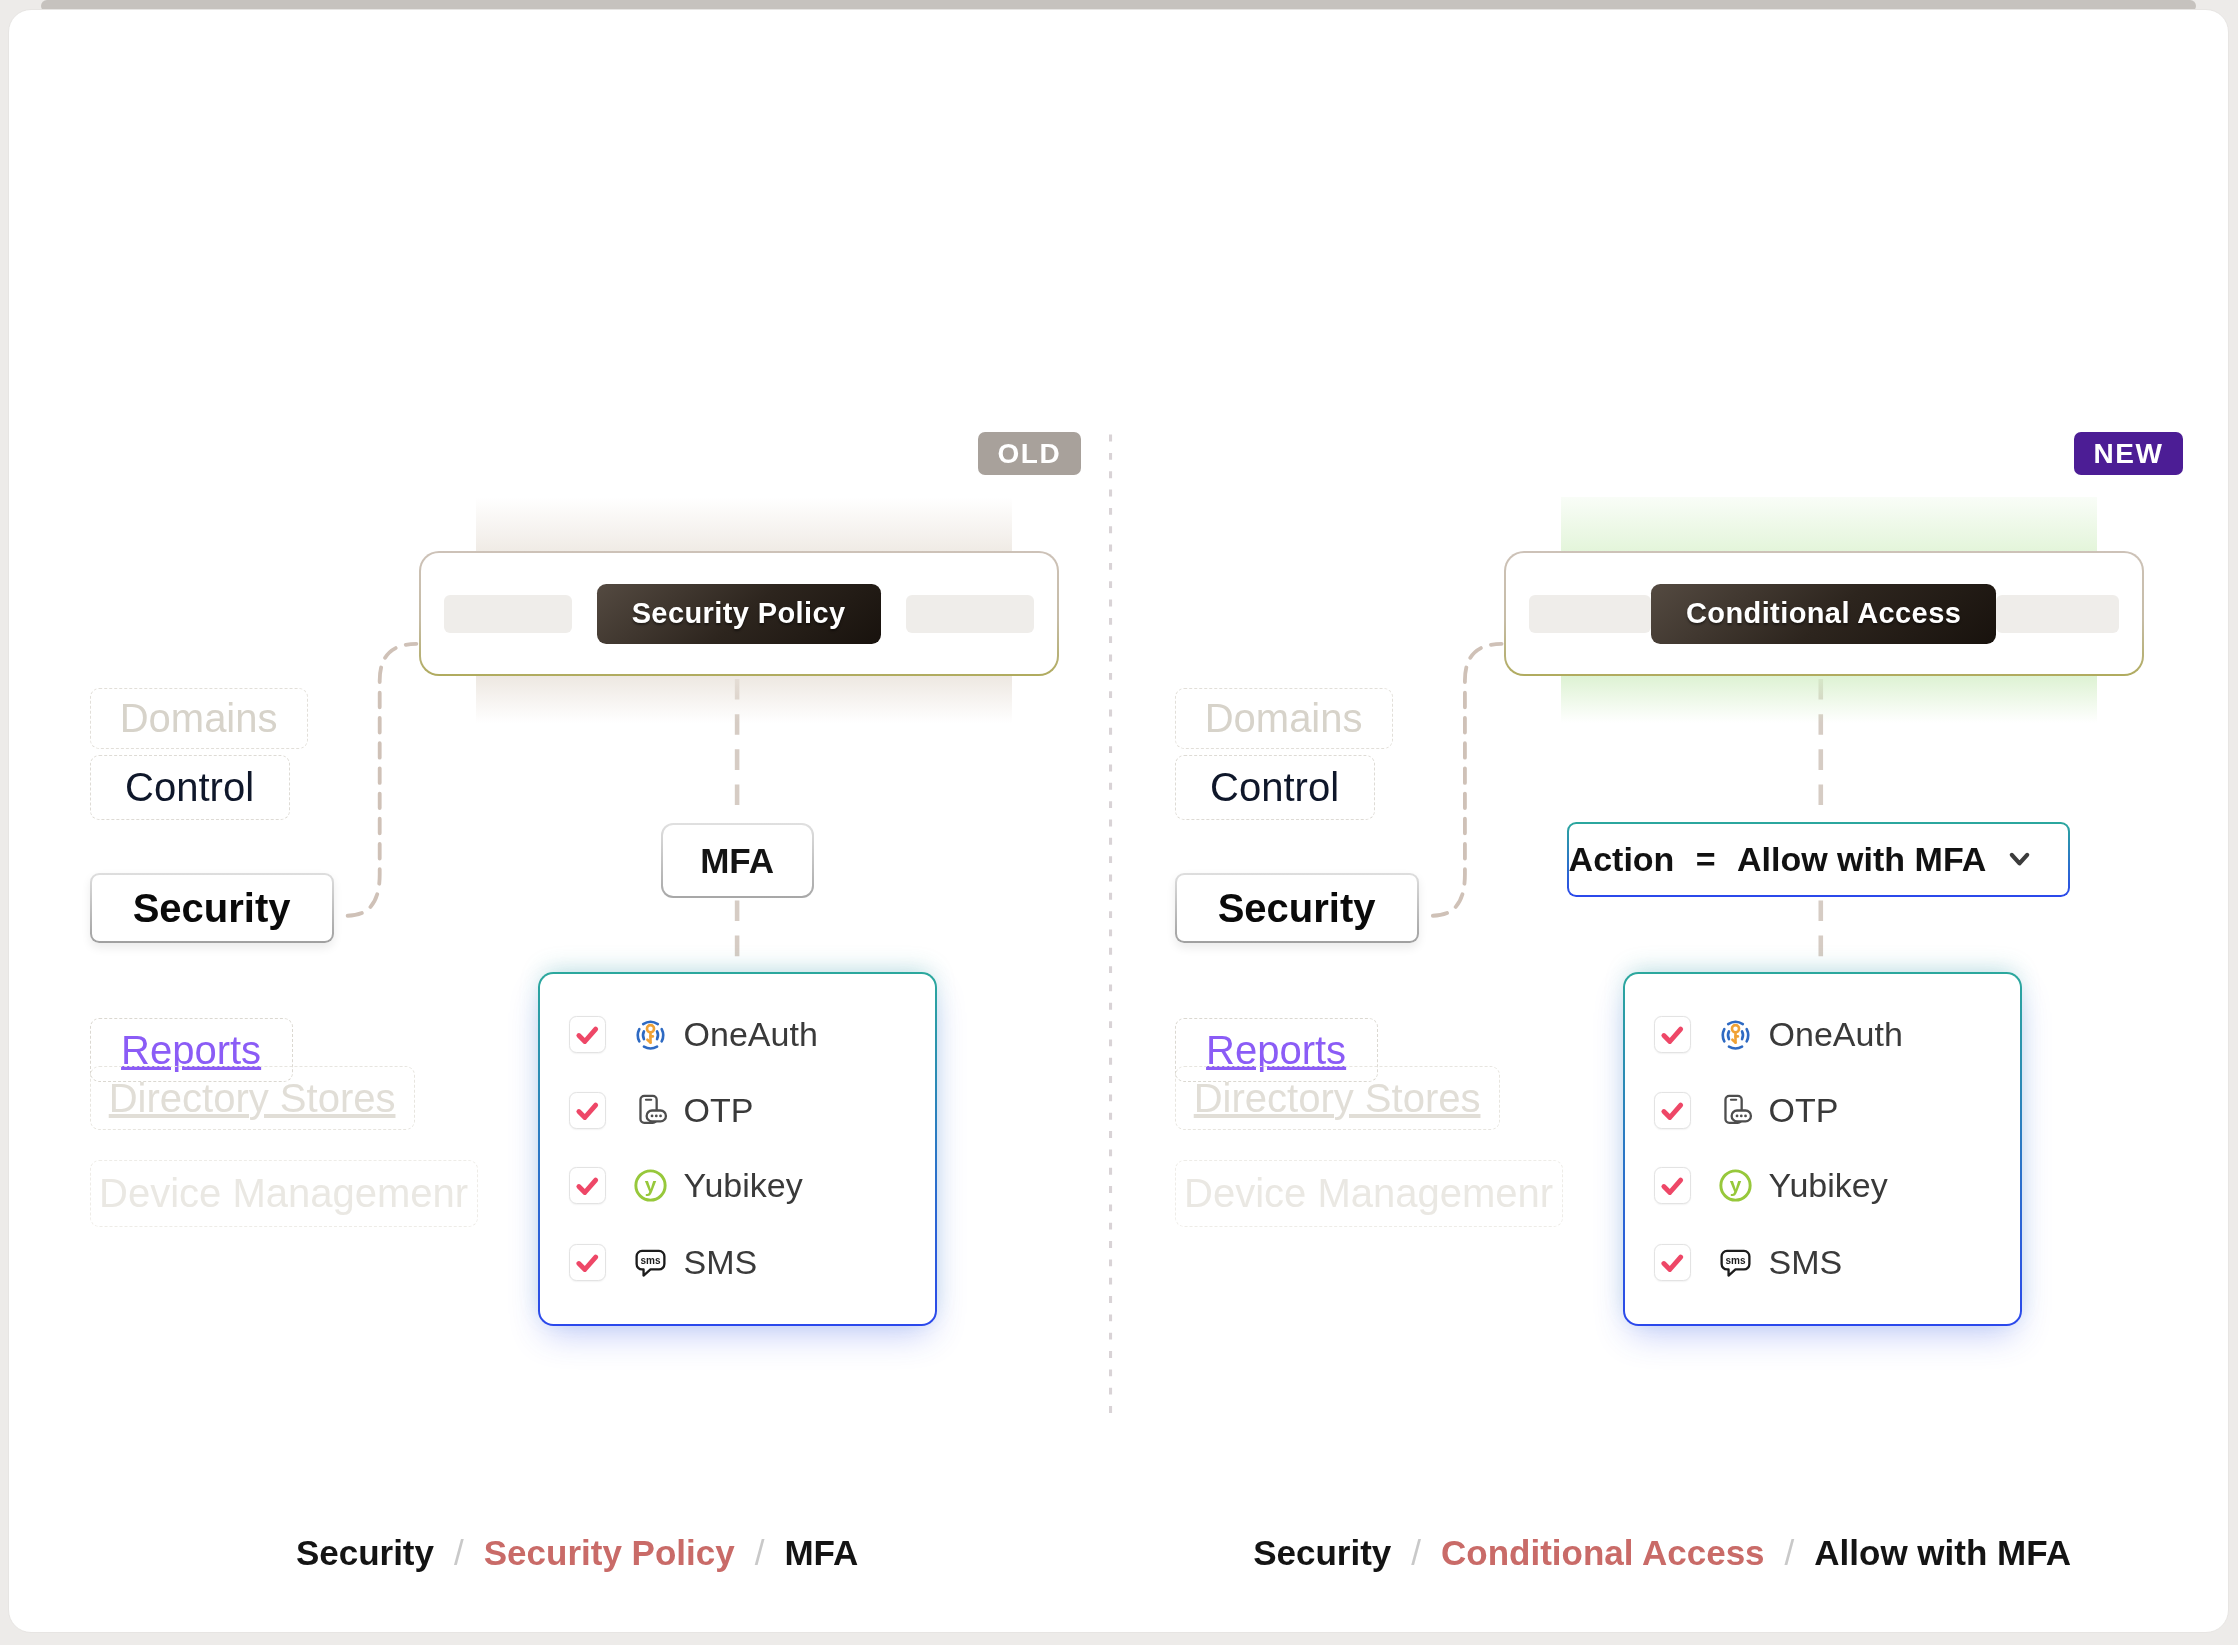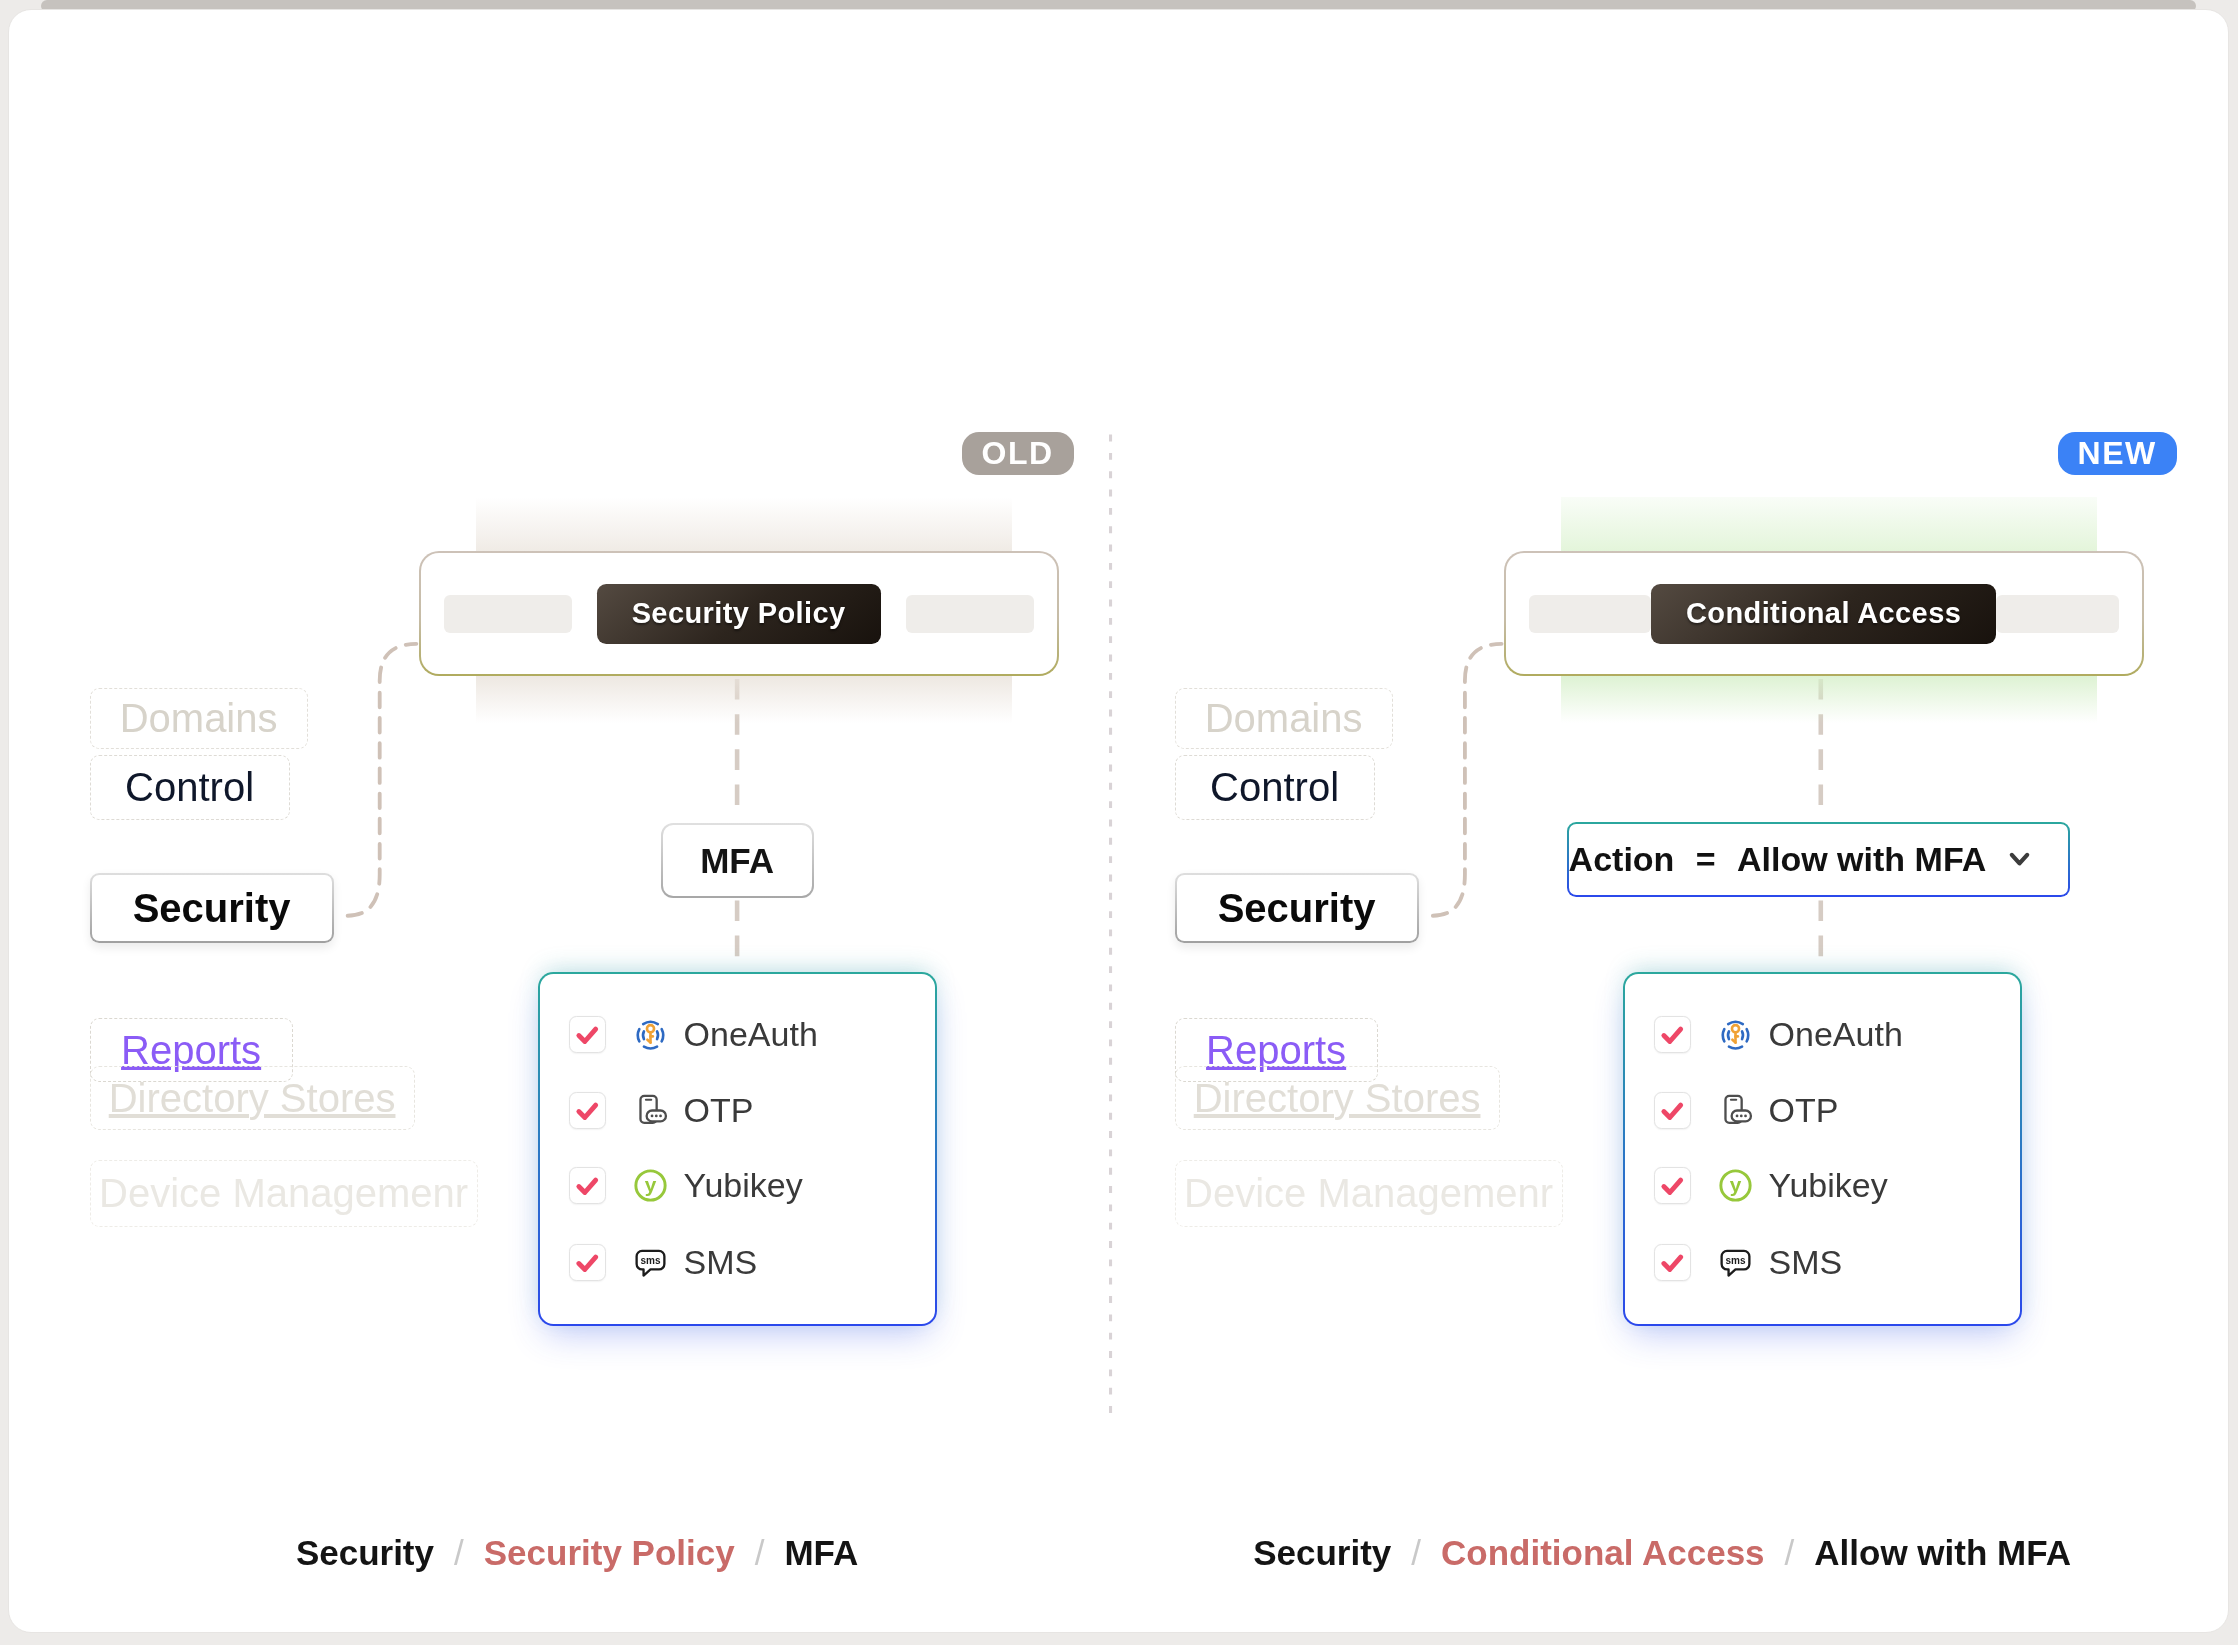--- a/index.html
+++ b/index.html
@@ -14,24 +14,24 @@
     background:#fff;border:1.5px solid #e7e5e3;border-radius:23px;
   }
   .panel{position:absolute;top:0;width:1137px;height:1645px;}
   .panel.left{left:0;}
   .panel.right{left:1085px;}
 
   
   .badge{
     position:absolute;top:422px;height:43px;padding:0 20px;
     display:flex;align-items:center;justify-content:center;
-    color:#fff;font-size:32px;font-weight:700;letter-spacing:1.5px;border-radius:17px;
+    color:#fff;font-size:28px;font-weight:700;letter-spacing:1.5px;border-radius:7px;margin-left:16px;
   }
   .badge.old{left:953px;background:#a8a19b;}
-  .badge.new{left:964px;background:#3b82f6;}
+  .badge.new{left:964px;background:#4c1d95;}
 
   
   .band{position:absolute;left:467px;top:487px;width:536px;height:226px;}
   .band.beige{background:linear-gradient(180deg,rgba(236,230,223,0) 0%,#ece6df 30%,#e9e2da 74%,rgba(233,226,218,0) 100%);}
   .band.green{background:linear-gradient(180deg,rgba(226,245,218,0.2) 0%,#def3d3 30%,#d5efc8 74%,rgba(213,239,200,0) 100%);}
 
   
   .node-box{
     position:absolute;left:410px;top:541px;width:640px;height:125px;box-sizing:border-box;
     border:2.3px solid transparent;border-radius:20px;

